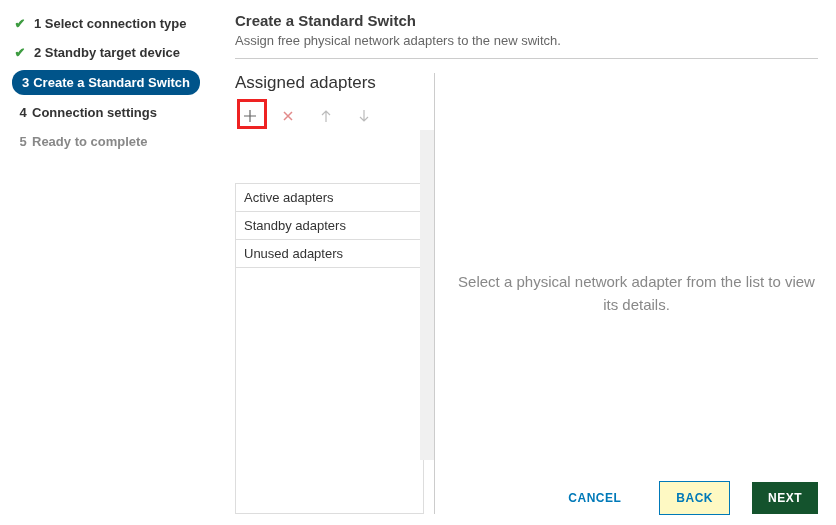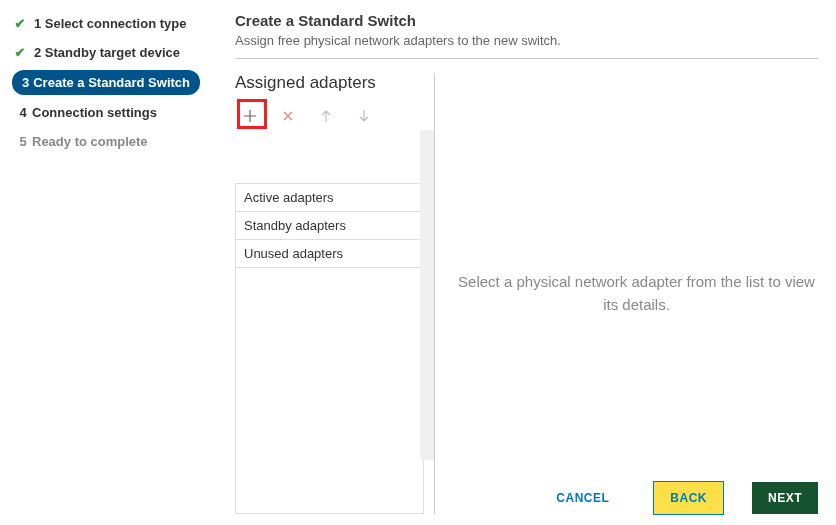--- a/index.html
+++ b/index.html
@@ -83,34 +83,34 @@
     background: #f0f0f0;
   }
   .right-pane { flex: 1; padding-left: 20px; display: flex; align-items: center; text-align: center; }
   .placeholder-text { font-size: 15px; color: #888; line-height: 1.5; }
 
   .footer {
     position: absolute;
     bottom: 10px;
     right: 18px;
     display: flex;
-    gap: 28px;
+    gap: 22px;
     align-items: center;
   }
   .btn {
     font-size: 12px;
     font-weight: 600;
     letter-spacing: 0.5px;
     padding: 9px 16px;
     cursor: pointer;
     border: none;
     background: none;
   }
   .btn-cancel { color: #0079b8; }
-  .btn-back { color: #0079b8; border: 1px solid #0079b8; background: #fde047; }
+  .btn-back { color: #0079b8; border: 1px solid #0079b8; background: #fef9c3; }
   .btn-next { color: #fff; background: #14532d; }
 </style>
 </head>
 <body>
 
 <div class="container">
   <div class="sidebar">
     <div class="step done">
       <span class="check">✔</span>
       <span><span>1</span> <span>Select connection type</span></span>

